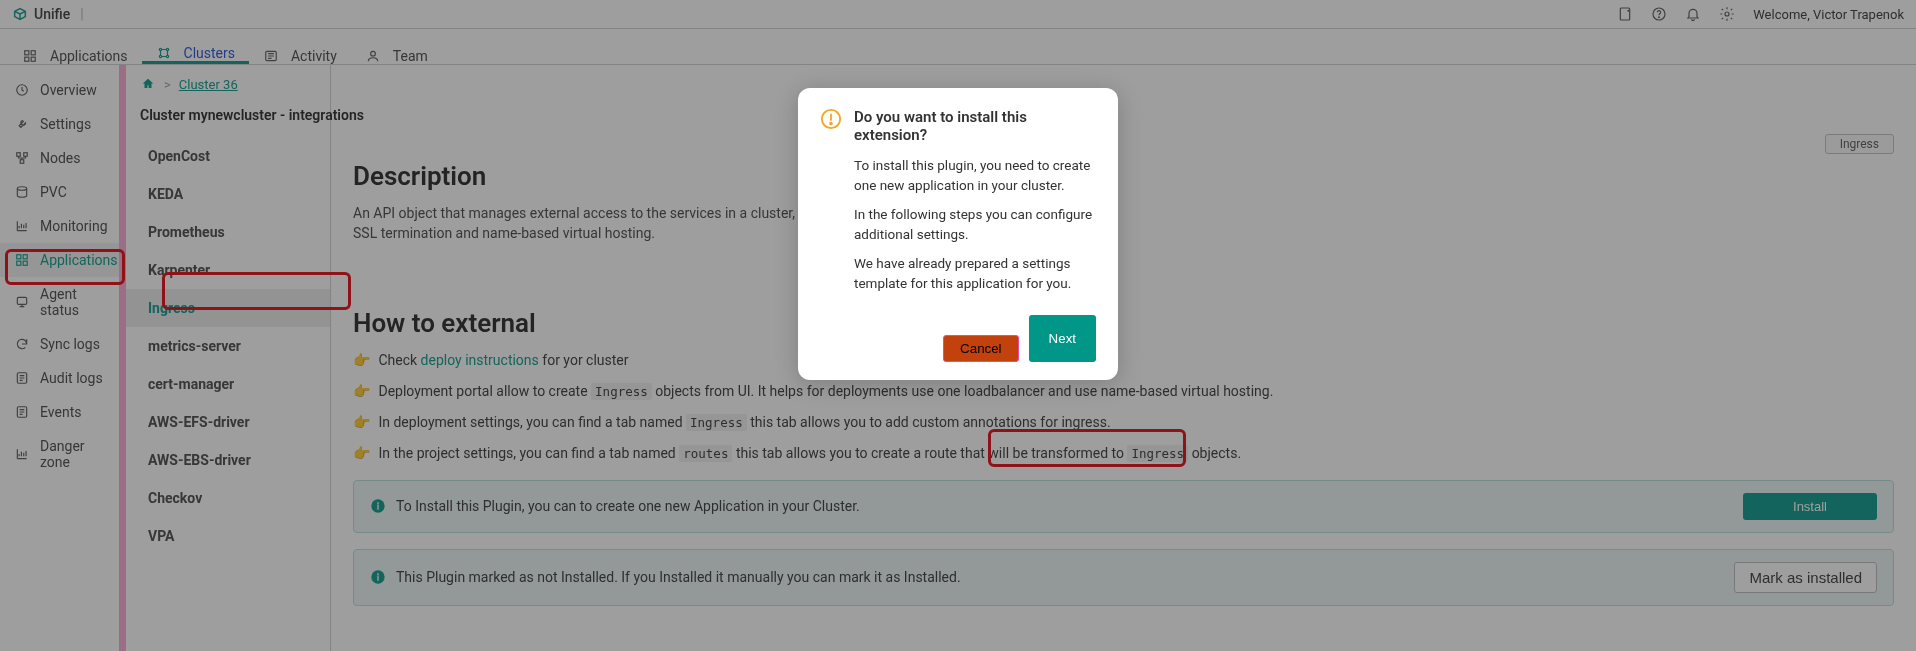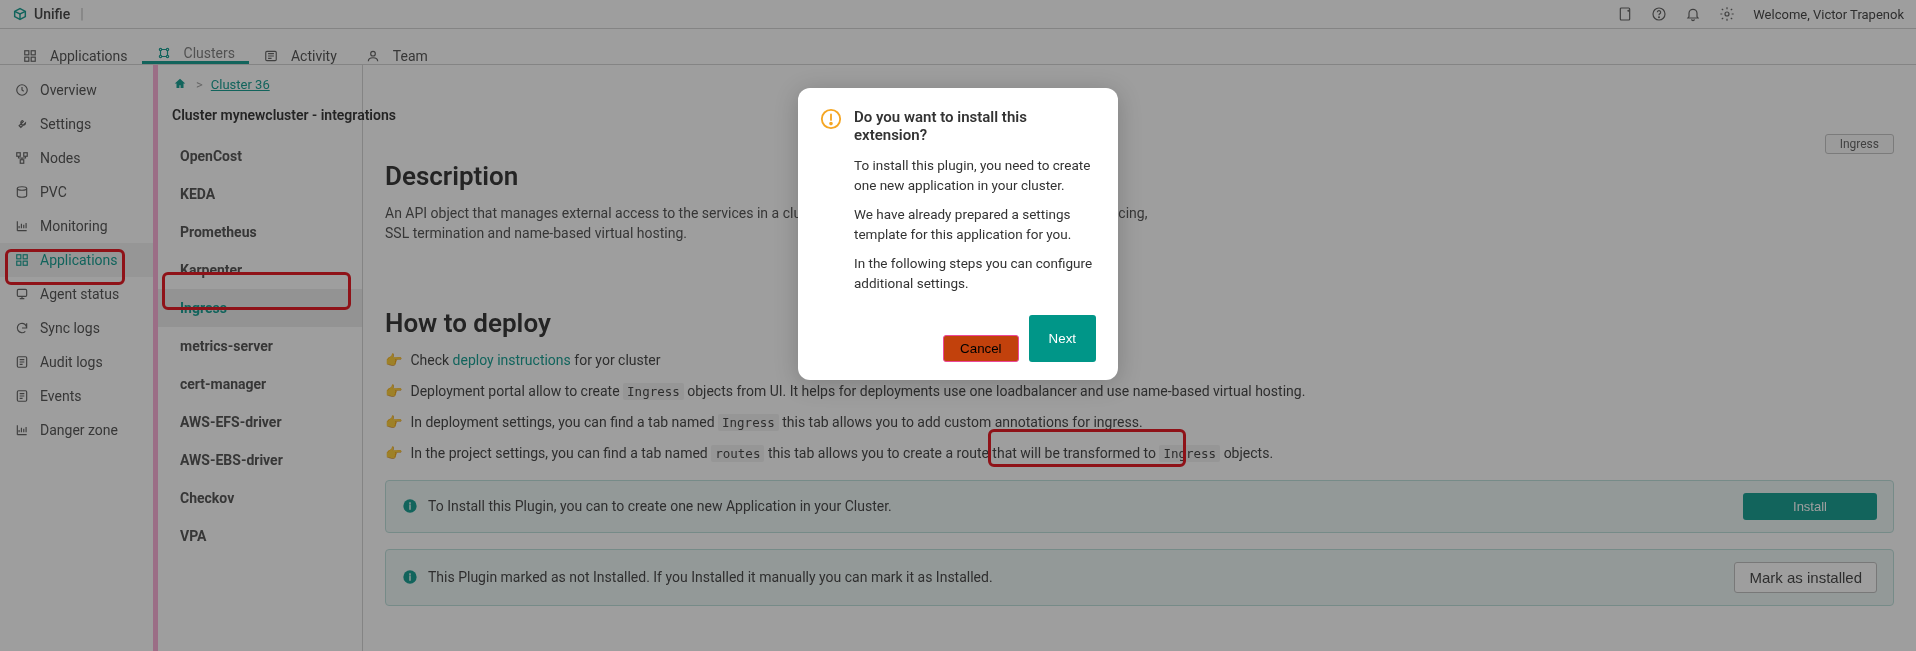--- a/index.html
+++ b/index.html
@@ -9,24 +9,24 @@
 
   
   .titlebar { height: 29px; border-bottom: 1px solid #d0d0d0; display: flex; align-items: center; padding: 0 12px; gap: 10px; }
   .titlebar .brand { display: flex; align-items: center; gap: 6px; font-weight: 500; }
   .titlebar .divider { color: #bbb; margin-left: 4px; }
   .titlebar .right { margin-left: auto; display: flex; align-items: center; gap: 18px; }
   .titlebar .welcome { font-size: 13px; }
 
   .tabbar { height: 36px; border-bottom: 1px solid #d0d0d0; display: flex; align-items: stretch; padding: 0 8px; gap: 0; }
   .tabbar .tab { display: flex; align-items: flex-end; gap: 12px; padding: 0 14px; cursor: pointer; color: #444; }
-  .tabbar .tab.active { color: #737373; border-bottom: 3px solid #009688; }
+  .tabbar .tab.active { color: #1d4ed8; border-bottom: 3px solid #009688; }
 
   .shell { display: flex; height: calc(651px - 29px - 36px); }
-  .sidebar1 { width: 158px; border-right: 5px solid #f9a8d4; padding-top: 8px; }
+  .sidebar1 { width: 126px; border-right: 7px solid #f9a8d4; padding-top: 8px; }
   .sidebar1 .item { display: flex; align-items: center; gap: 10px; padding: 9px 14px; cursor: pointer; color: #444; }
   .sidebar1 .item.active { color: #009688; background: #f0f0f0; }
 
   .sidebar2 { width: 205px; border-right: 1px solid #d0d0d0; }
   .sidebar2 .breadcrumb { display: flex; align-items: center; gap: 8px; padding: 11px 14px; font-size: 13px; }
   .sidebar2 .breadcrumb .sep { color: #999; }
   .sidebar2 .breadcrumb a { color: #009688; }
   .sidebar2 .pagetitle { padding: 4px 14px 14px 14px; font-weight: 600; color: #222; font-size: 14px; white-space: nowrap; }
   .sidebar2 .item { padding: 11px 22px; cursor: pointer; color: #444; font-weight: bold; }
   .sidebar2 .item.active { color: #009688; background: #ebebeb; }
@@ -281,21 +281,21 @@
   </div>
 
   <div class="content">
     <div class="floatbadge">
       <span class="badge">Ingress</span>
     </div>
 
     <h2 class="first">Description</h2>
     <p class="desc">An API object that manages external access to the services in a cluster, typically HTTP. Ingress may provide load balancing, SSL termination and name-based virtual hosting.</p>
 
-    <h2>How to deploy</h2>
+    <h2>How to external</h2>
     <div class="li">
       <span class="finger">👉</span>
       <span>
         <span>Check </span><a href="#" class="green">deploy instructions</a><span> for yor cluster</span>
       </span>
     </div>
 
     <div class="li">
       <span class="finger">👉</span>
       <span><span>Deployment portal allow to create </span><code>Ingress</code><span> objects from UI. It helps for deployments use one loadbalancer and use name-based virtual hosting.</span></span>
@@ -343,21 +343,21 @@
     <span class="micon">
       <svg width="22" height="22" viewBox="0 0 24 24" fill="none" stroke="#f5a623" stroke-width="2">
           <circle cx="12" cy="12" r="10"></circle>
           <path d="M12 7v6" stroke-linecap="round"></path>
           <circle cx="12" cy="17" r="1" fill="#f5a623"></circle>
         </svg>
     </span>
     <div>
       <h3>Do you want to install this extension?</h3>
       <p>To install this plugin, you need to create one new application in your cluster.</p>
+      <p>In the following steps you can configure additional settings.</p>
       <p>We have already prepared a settings template for this application for you.</p>
-      <p>In the following steps you can configure additional settings.</p>
     </div>
   </div>
   <div class="actions">
     <button class="cancel">Cancel</button>
     <button class="next">Next</button>
   </div>
 </div>
 
 </body></html>

